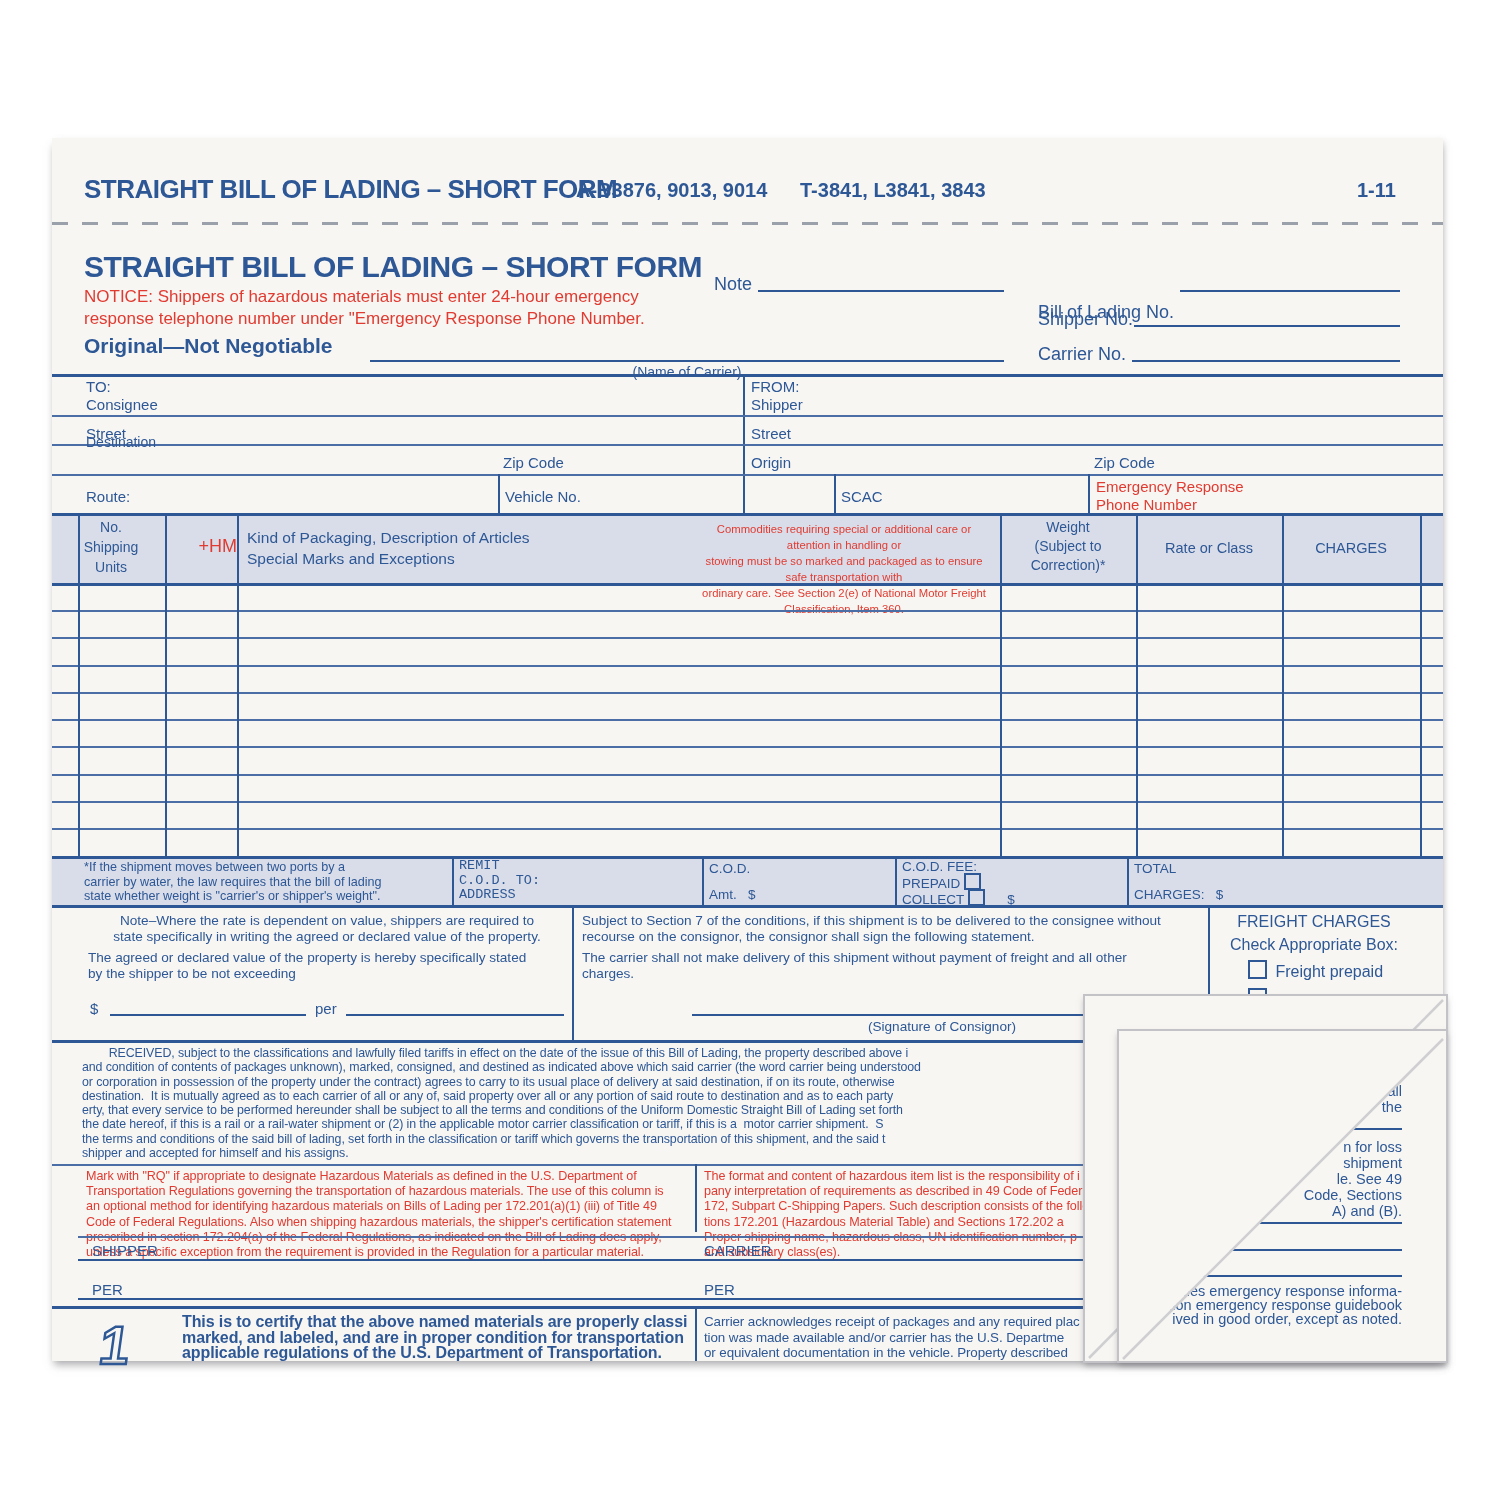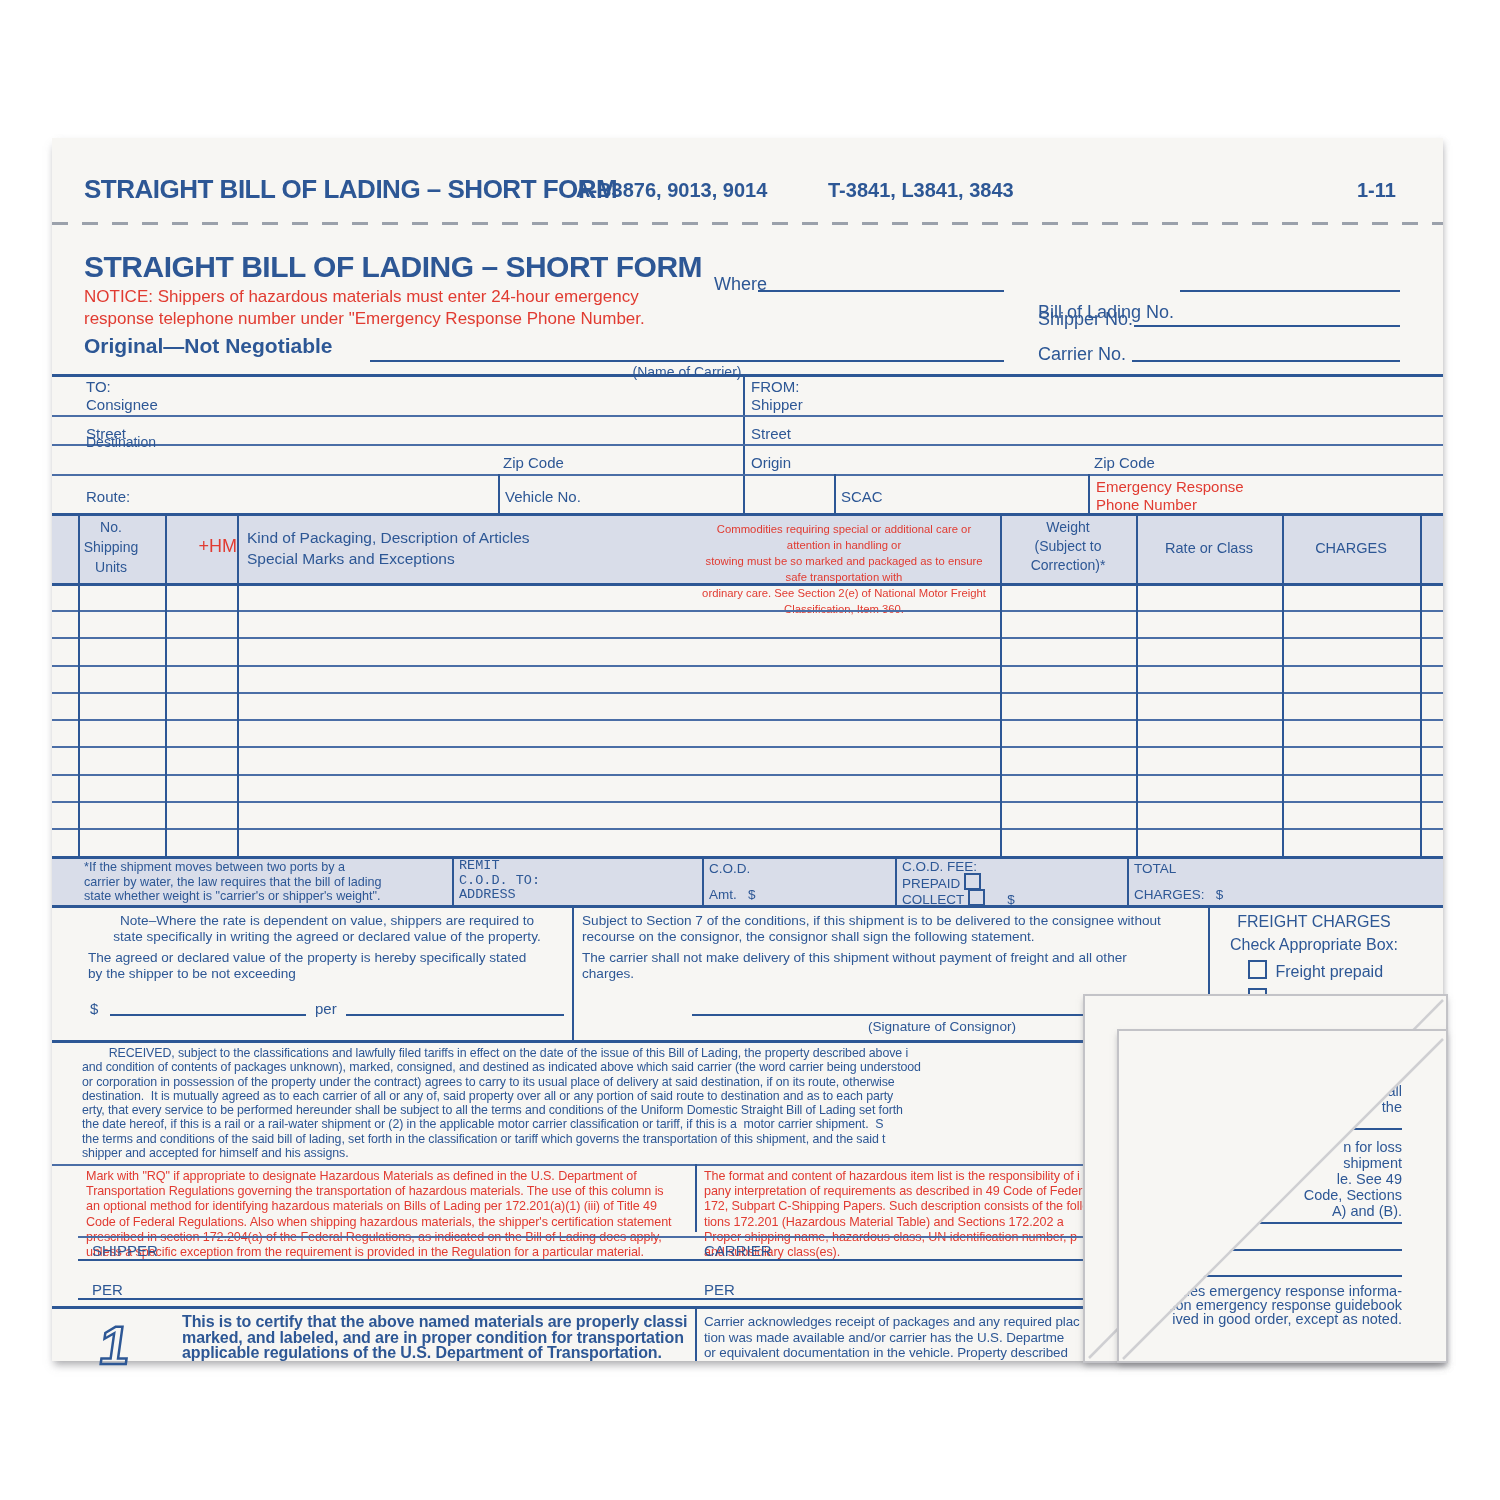--- a/index.html
+++ b/index.html
@@ -26,30 +26,30 @@
   .frag{position:absolute;white-space:nowrap;color:#2d5795;font-size:14.5px;}
   .fragline{position:absolute;background:#2d5795;height:2px;}
 </style>
 </head>
 <body>
 
 <div class="page">
 
   <div class="abs blue pre" style="left:32px;top:36px;font-size:26px;font-weight:700;letter-spacing:-0.5px;">STRAIGHT BILL OF LADING – SHORT FORM</div>
   <div class="abs blue pre" style="left:524px;top:41px;font-size:20px;font-weight:600;">A-B3876, 9013, 9014</div>
-  <div class="abs blue pre" style="left:748px;top:41px;font-size:20px;font-weight:600;margin-left:28px;">T-3841, L3841, 3843</div>
+  <div class="abs blue pre" style="left:748px;top:41px;font-size:20px;font-weight:600;">T-3841, L3841, 3843</div>
   <div class="abs blue pre" style="left:1305px;top:41px;font-size:20px;font-weight:600;">1-11</div>
   <div class="perf" style="left:0;top:84px;width:1391px;"></div>
 
   <div class="abs blue pre" style="left:32px;top:112px;font-size:30px;font-weight:700;letter-spacing:-0.5px;">STRAIGHT BILL OF LADING – SHORT FORM</div>
   <div class="abs red preline" style="left:32px;top:148px;font-size:17px;line-height:22px;">NOTICE: Shippers of hazardous materials must enter 24-hour emergency
 response telephone number under "Emergency Response Phone Number.</div>
   <div class="abs blue pre" style="left:32px;top:196px;font-size:21px;font-weight:700;">Original—Not Negotiable</div>
 
-  <div class="abs blue pre" style="left:662px;top:136px;font-size:18px;">Where</div>
+  <div class="abs blue pre" style="left:662px;top:136px;font-size:18px;">Note</div>
   <div class="fillline" style="left:706px;top:134px;width:246px;height:18px;"></div>
   <div class="abs blue pre" style="left:986px;top:136px;font-size:18px;margin-top:28px;">Bill of Lading No.</div>
   <div class="fillline" style="left:1128px;top:134px;width:220px;height:18px;"></div>
   <div class="abs blue pre" style="left:986px;top:171px;font-size:18px;">Shipper No.</div>
   <div class="fillline" style="left:1082px;top:169px;width:266px;height:18px;"></div>
   <div class="abs blue pre" style="left:986px;top:206px;font-size:18px;">Carrier No.</div>
   <div class="fillline" style="left:1080px;top:204px;width:268px;height:18px;"></div>
 
   <div class="fillline" style="left:318px;top:204px;width:634px;height:18px;"></div>
   <div class="abs blue pre" style="left:318px;top:226px;width:634px;text-align:center;font-size:14px;">(Name of Carrier)</div>

